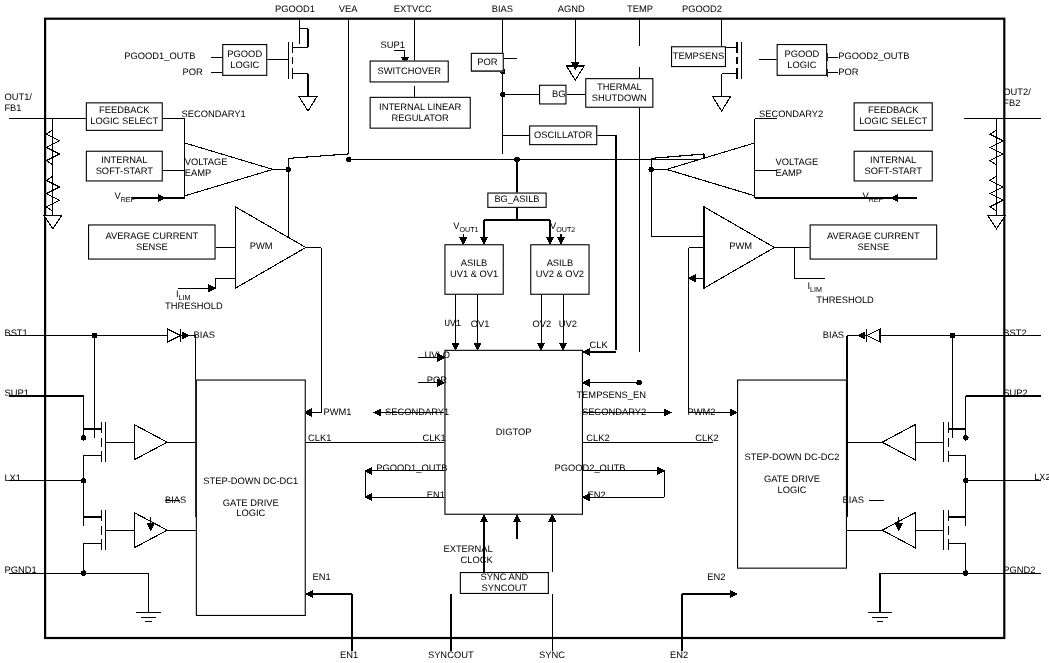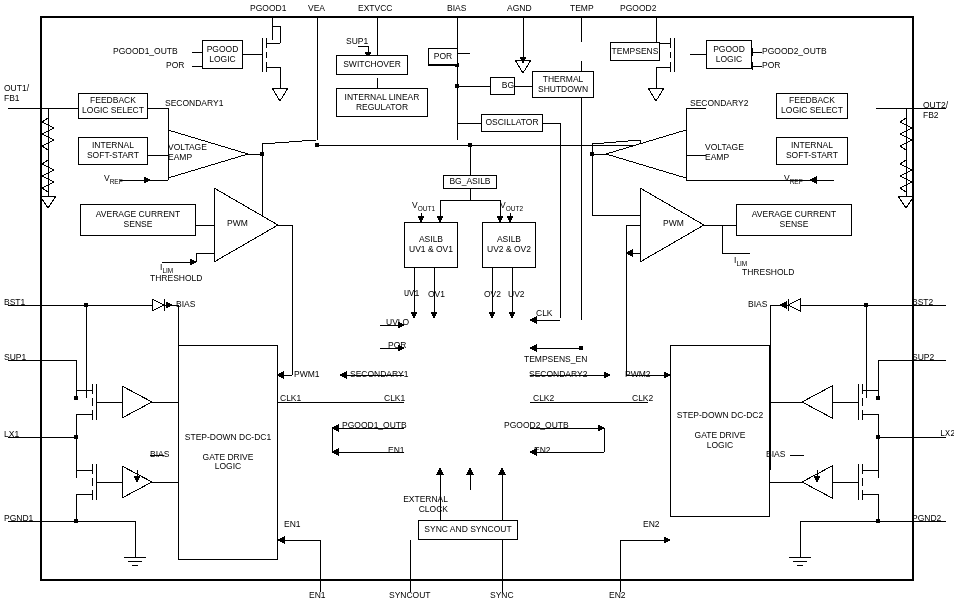--- a/index.html
+++ b/index.html
@@ -472,22 +472,25 @@
   <div class="box multi" style="left:404px;top:222px;width:54px;height:46px;">
     <span style="white-space:pre-line">ASILB
 UV1 &amp; OV1</span>
   </div>
 
   <div class="box multi" style="left:482px;top:222px;width:54px;height:46px;">
     <span style="white-space:pre-line">ASILB
 UV2 &amp; OV2</span>
   </div>
 
-
-  <div class="box" style="left:418px;top:520px;width:100px;height:20px;">
+  <div class="box" style="left:404px;top:318px;width:126px;height:150px;">
+    <span>DIGTOP</span>
+  </div>
+
+  <div class="box" style="left:418px;top:520px;width:81px;height:20px;">
     <span>SYNC AND SYNCOUT</span>
   </div>
 
   <div class="box multi" style="left:178px;top:345px;width:100px;height:215px;">
     <span style="white-space:pre-line">STEP-DOWN DC-DC1
 
 GATE DRIVE
 LOGIC</span>
   </div>
 
@@ -511,21 +514,21 @@
   <div class="lbl" style="left:490px;top:591px;">SYNC</div>
   <div class="lbl" style="left:609px;top:591px;">EN2</div>
 
   <div class="lbl" style="left:4px;top:84px;white-space:pre-line;">OUT1/
 FB1</div>
   <div class="lbl" style="left:4px;top:298px;">BST1</div>
   <div class="lbl" style="left:4px;top:353px;">SUP1</div>
   <div class="lbl" style="left:4px;top:430px;">LX1</div>
   <div class="lbl" style="left:4px;top:514px;">PGND1</div>
 
-  <div class="lbl" style="left:912px;top:101px;white-space:pre-line;padding-left:11px;">OUT2/
+  <div class="lbl" style="left:912px;top:79px;white-space:pre-line;">OUT2/
 FB2</div>
   <div class="lbl" style="left:912px;top:298px;">BST2</div>
   <div class="lbl" style="left:912px;top:353px;">SUP2</div>
   <div class="lbl" style="left:940px;top:430px;font-family:Liberation Mono, monospace;">LX2</div>
   <div class="lbl" style="left:912px;top:514px;">PGND2</div>
 
   <div class="lbl" style="left:113px;top:47px;">PGOOD1_OUTB</div>
   <div class="lbl" style="left:166px;top:61px;">POR</div>
   <div class="lbl" style="left:165px;top:99px;">SECONDARY1</div>
   <div class="lbl" style="left:168px;top:143px;white-space:pre-line;">VOLTAGE

